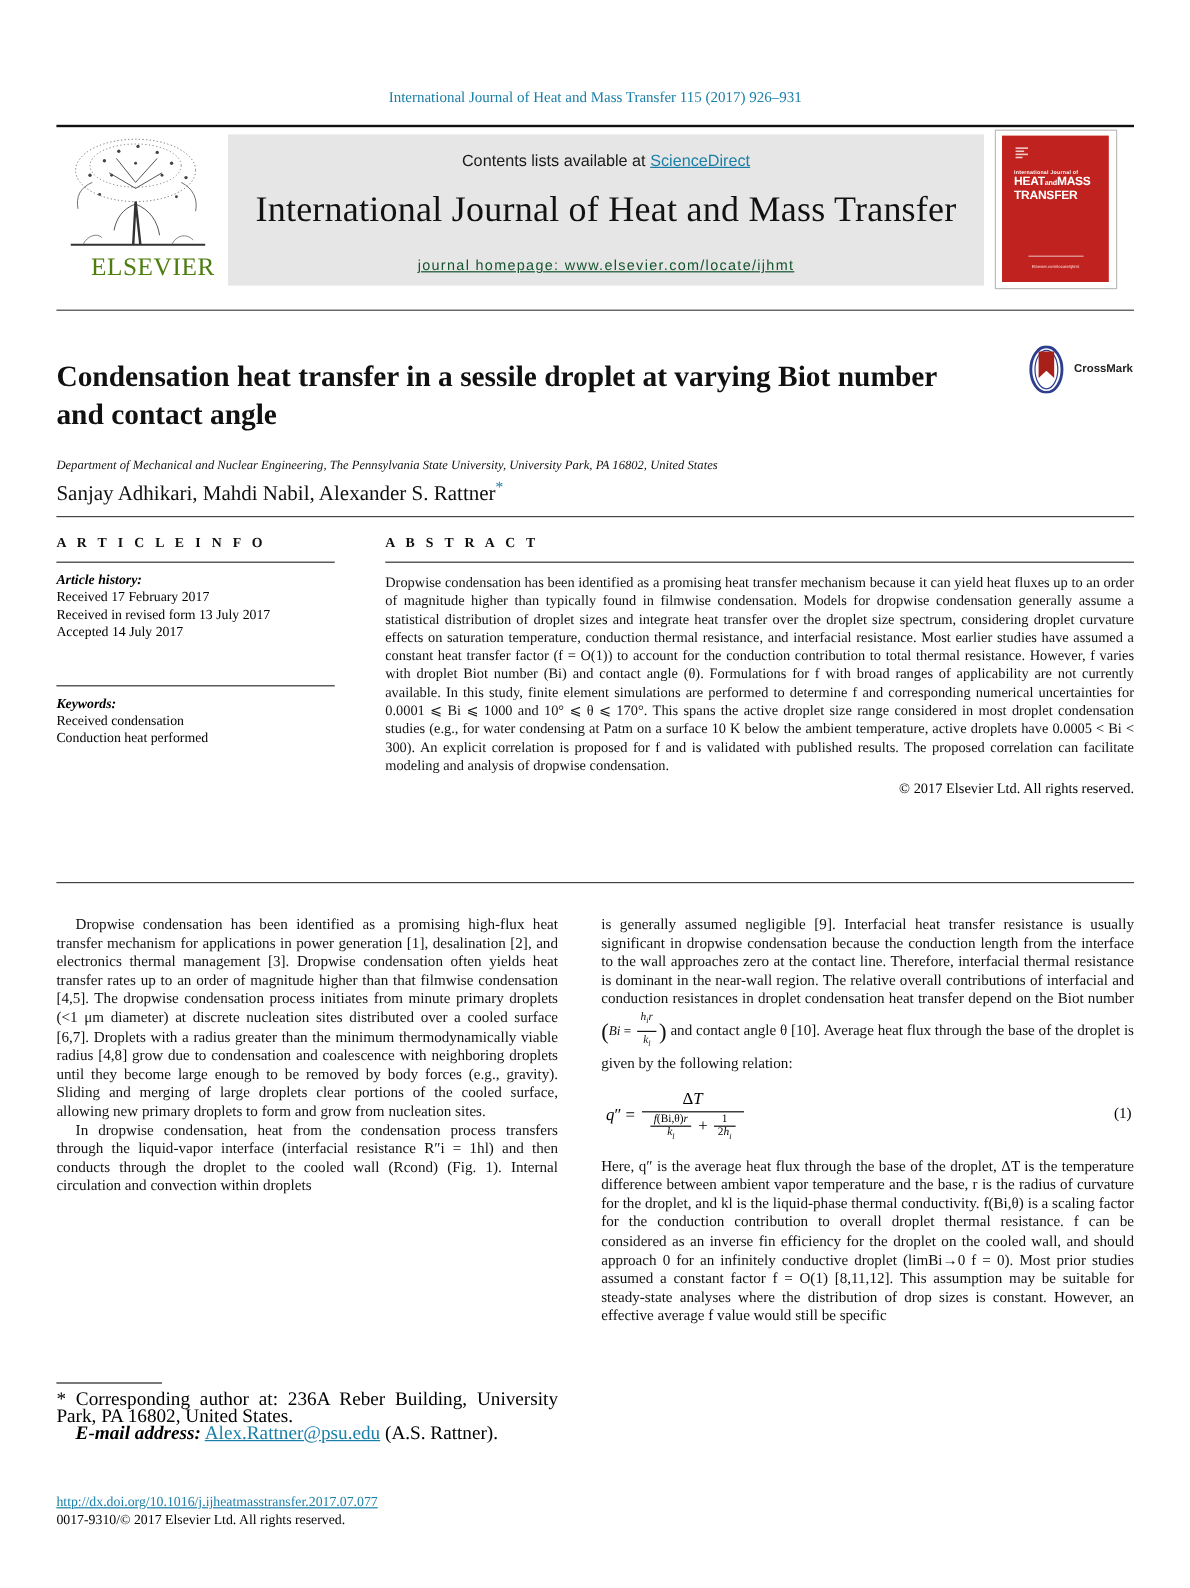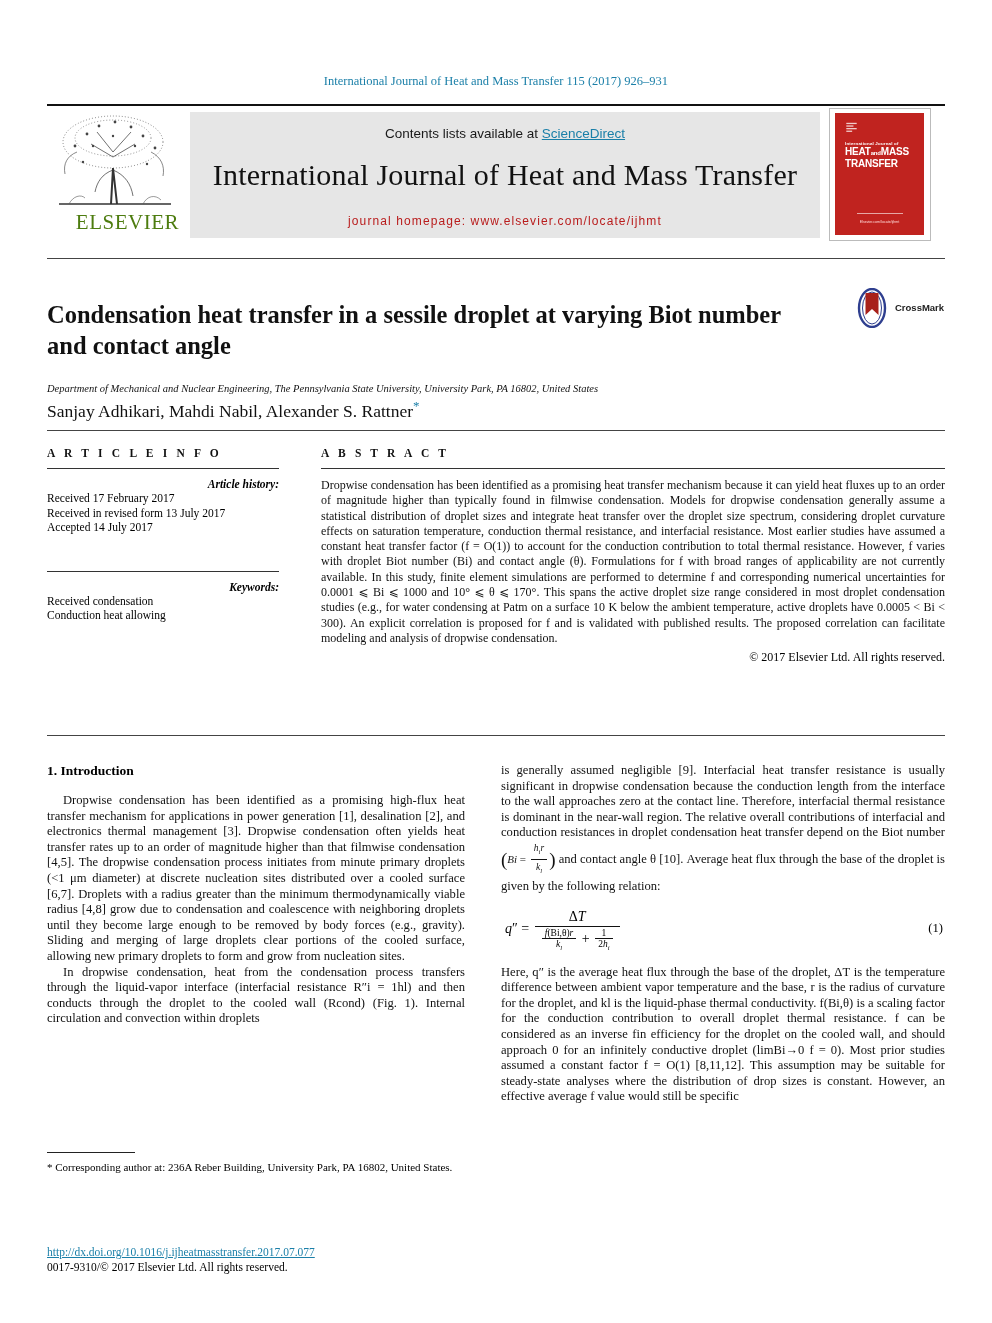--- a/index.html
+++ b/index.html
@@ -82,21 +82,22 @@
     font-size: 30px;
     font-family: "Liberation Serif", serif;
     color: #111;
     letter-spacing: 0.2px;
   }
   .homepage-line {
     margin-top: 22px;
     font-size: 12px;
     font-family: "Liberation Sans", sans-serif;
     letter-spacing: 1.1px;
-    color: #b91c1c;
+    color: #14532d;
+    text-decoration: underline;
   }
   .cover-thumb {
     position: absolute;
     left: 782px; top: 2px;
     width: 100px;
     height: 131px;
     border: 1px solid #bbb;
     background: #ffffff;
     overflow: hidden;
   }
@@ -231,21 +232,20 @@
   }
   .kicker-rule {
     border-top: 0.8px solid #333;
     margin-bottom: 9px;
   }
   .info-head {
     font-style: italic;
     font-size: 11.5px;
     font-weight: bold;
     margin-bottom: 1px;
-    text-align: right;
   }
   .info-line {
     font-size: 11.5px;
     line-height: 14.5px;
   }
   .keywords-block { margin-top: 36px; }
   .abstract-text {
     font-size: 12px;
     line-height: 15.3px;
     text-align: justify;
@@ -340,21 +340,21 @@
   .footnote-rule {
     position: absolute;
     left: 47px; top: 1152px;
     width: 88px;
     border-top: 0.9px solid #222;
   }
   .footnotes {
     position: absolute;
     left: 47px; top: 1160px;
     width: 418px;
-    font-size: 11px;
+    font-size: 16px;
     line-height: 14px;
     text-align: justify;
   }
   .footnotes .email-lbl { font-style: italic; font-weight: bold; }
   .link { color: #1a7fa8; }
   .doi-block {
     position: absolute;
     left: 47px; top: 1245px;
     width: 430px;
     font-size: 11.5px;
@@ -458,35 +458,34 @@
     <div class="kicker-rule"></div>
     <div class="info-head">Article history:</div>
     <div class="info-line">Received 17 February 2017</div>
     <div class="info-line">Received in revised form 13 July 2017</div>
     <div class="info-line">Accepted 14 July 2017</div>
 
     <div class="keywords-block">
       <div class="kicker-rule"></div>
       <div class="info-head">Keywords:</div>
       <div class="info-line">Received condensation</div>
-      <div class="info-line">Conduction heat allowing</div>
+      <div class="info-line">Conduction heat performed</div>
     </div>
   </div>
 
   <div class="abs-col">
     <div class="section-kicker">A B S T R A C T</div>
     <div class="kicker-rule"></div>
     <div class="abstract-text">Dropwise condensation has been identified as a promising heat transfer mechanism because it can yield heat fluxes up to an order of magnitude higher than typically found in filmwise condensation. Models for dropwise condensation generally assume a statistical distribution of droplet sizes and integrate heat transfer over the droplet size spectrum, considering droplet curvature effects on saturation temperature, conduction thermal resistance, and interfacial resistance. Most earlier studies have assumed a constant heat transfer factor (f = O(1)) to account for the conduction contribution to total thermal resistance. However, f varies with droplet Biot number (Bi) and contact angle (θ). Formulations for f with broad ranges of applicability are not currently available. In this study, finite element simulations are performed to determine f and corresponding numerical uncertainties for 0.0001 ⩽ Bi ⩽ 1000 and 10° ⩽ θ ⩽ 170°. This spans the active droplet size range considered in most droplet condensation studies (e.g., for water condensing at Patm on a surface 10 K below the ambient temperature, active droplets have 0.0005 &lt; Bi &lt; 300). An explicit correlation is proposed for f and is validated with published results. The proposed correlation can facilitate modeling and analysis of dropwise condensation.</div>
     <div class="copyright-line">© 2017 Elsevier Ltd. All rights reserved.</div>
   </div>
 
   <div class="info-rule-bottom"></div>
 
   <div class="col-left">
-    <h2 class="sec-title">1. Introduction</h2>
     <p class="body">Dropwise condensation has been identified as a promising high-flux heat transfer mechanism for applications in power generation [1], desalination [2], and electronics thermal management [3]. Dropwise condensation often yields heat transfer rates up to an order of magnitude higher than that filmwise condensation [4,5]. The dropwise condensation process initiates from minute primary droplets (&lt;1 μm diameter) at discrete nucleation sites distributed over a cooled surface [6,7]. Droplets with a radius greater than the minimum thermodynamically viable radius [4,8] grow due to condensation and coalescence with neighboring droplets until they become large enough to be removed by body forces (e.g., gravity). Sliding and merging of large droplets clear portions of the cooled surface, allowing new primary droplets to form and grow from nucleation sites.</p>
     <p class="body">In dropwise condensation, heat from the condensation process transfers through the liquid-vapor interface (interfacial resistance R″i = 1hl) and then conducts through the droplet to the cooled wall (Rcond) (Fig. 1). Internal circulation and convection within droplets</p>
   </div>
 
   <div class="col-right">
     <p class="body noindent"><span>is generally assumed negligible [9]. Interfacial heat transfer resistance is usually significant in dropwise condensation because the conduction length from the interface to the wall approaches zero at the contact line. Therefore, interfacial thermal resistance is dominant in the near-wall region. The relative overall contributions of interfacial and conduction resistances in droplet condensation heat transfer depend on the Biot number</span>
       <span class="inline-biot"><span class="paren-big">(</span><span class="ital">Bi</span> =
         <span class="frac small-frac"><span class="num"><span class="ital">h<sub class="t">i</sub>r</span></span><span class="den"><span class="ital">k<sub class="t">l</sub></span></span></span><span class="paren-big">)</span></span>
       <span>and contact angle θ [10]. Average heat flux through the base of the droplet is given by the following relation:</span>
     </p>
@@ -498,20 +497,25 @@
       </div>
       <div class="eq-num">(1)</div>
     </div>
 
     <p class="body noindent">Here, q″ is the average heat flux through the base of the droplet, ΔT is the temperature difference between ambient vapor temperature and the base, r is the radius of curvature for the droplet, and kl is the liquid-phase thermal conductivity. f(Bi,θ) is a scaling factor for the conduction contribution to overall droplet thermal resistance. f can be considered as an inverse fin efficiency for the droplet on the cooled wall, and should approach 0 for an infinitely conductive droplet (limBi→0 f = 0). Most prior studies assumed a constant factor f = O(1) [8,11,12]. This assumption may be suitable for steady-state analyses where the distribution of drop sizes is constant. However, an effective average f value would still be specific</p>
   </div>
 
   <div class="footnote-rule"></div>
   <div class="footnotes">
     <div>* Corresponding author at: 236A Reber Building, University Park, PA 16802, United States.</div>
+    <div style="text-indent:16px;">
+      <span class="email-lbl">E-mail address:</span>
+      <a class="link" href="#">Alex.Rattner@psu.edu</a>
+      <span>(A.S. Rattner).</span>
+    </div>
   </div>
 
   <div class="doi-block">
     <a class="doi-link" href="#">http://dx.doi.org/10.1016/j.ijheatmasstransfer.2017.07.077</a>
     <div>0017-9310/© 2017 Elsevier Ltd. All rights reserved.</div>
   </div>
 
 </div>
 
 </body></html>

